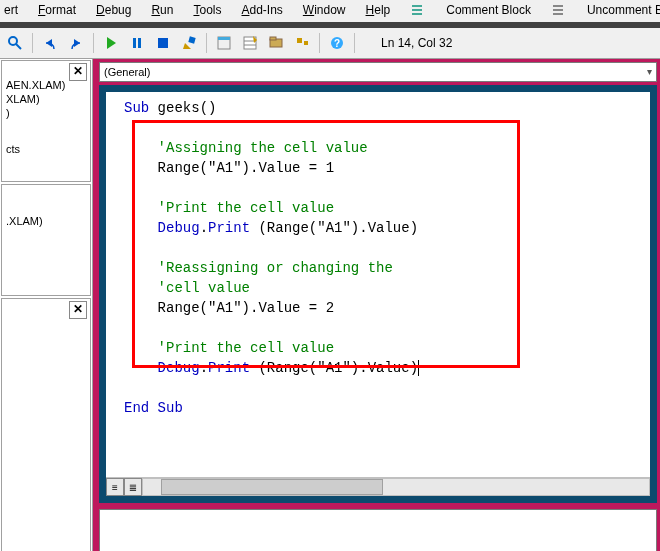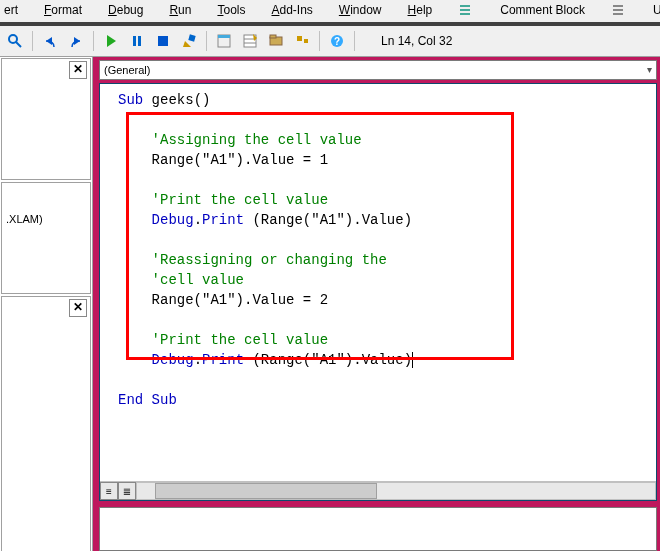--- a/index.html
+++ b/index.html
@@ -1,33 +1,33 @@
 <!DOCTYPE html>
 <html><head>
 <meta charset="utf-8">
 <style>
 html,body{margin:0;padding:0;font-family:"Segoe UI",Tahoma,Arial,sans-serif;font-size:12px;background:#f0f0f0;overflow:hidden;width:660px;height:551px}
-.menubar{display:flex;align-items:center;gap:26px;padding:2px 8px 4px 4px;background:#f0f0f0;white-space:nowrap;overflow:hidden;border-bottom:4px solid #404040}
+.menubar{display:flex;align-items:center;gap:20px;padding:2px 8px 4px 4px;background:#f0f0f0;white-space:nowrap;overflow:hidden;border-bottom:6px solid #404040}
 .menubar .menu-item{cursor:default}
 .menubar .menu-item u{text-decoration:underline}
 .menubar .icon{width:16px;height:16px;display:inline-block;vertical-align:middle}
 .toolbar{display:flex;align-items:center;gap:4px;padding:3px 4px;background:#f0f0f0;border-bottom:1px solid #a0a0a0;white-space:nowrap;overflow:hidden;height:24px}
 .toolbar .tbtn{width:22px;height:22px;display:flex;align-items:center;justify-content:center;cursor:default}
 .toolbar .sep{width:1px;height:20px;background:#c0c0c0;margin:0 2px}
 .toolbar .status{margin-left:20px;color:#000}
 .main{display:flex;height:calc(551px - 24px - 30px);}
 .leftpane{width:92px;background:#fff;border-right:1px solid #a0a0a0;position:relative;display:flex;flex-direction:column}
 .leftpane .panel{background:#fff;border:1px solid #a0a0a0;margin:1px;position:relative}
 .leftpane .closebox{position:absolute;right:3px;top:2px;font-weight:bold;width:16px;height:16px;border:1px solid #888;text-align:center;line-height:14px;cursor:default}
 .leftpane .panel-body{padding:16px 4px 4px 4px;font-size:11px;overflow:hidden}
 .leftpane .panel-body div{white-space:nowrap;margin:2px 0}
 .rightpane{flex:1;display:flex;flex-direction:column;background:#be185d}
 .dropdown{margin:3px 3px 0 6px;border:1px solid #7a7a7a;background:#fff;height:18px;line-height:18px;padding:0 4px;font-size:11px;position:relative}
 .dropdown::after{content:"▾";position:absolute;right:4px;top:0;font-size:10px;color:#555}
-.codewrap{flex:1;margin:3px 3px 0 6px;border:1px solid #0c4a6e;background:#fff;position:relative;overflow:hidden}
+.codewrap{flex:1;margin:3px 3px 0 6px;border:7px solid #0c4a6e;background:#fff;position:relative;overflow:hidden}
 .code{font-family:"Courier New",monospace;font-size:14px;line-height:20px;padding:6px 0 0 18px;color:#000;white-space:pre}
 .hl-box{position:absolute;border:3px solid #ff0000}
 .kw{color:#0000c0}
 .cm{color:#008000}
 .cursor{border-right:1px solid #000}
 .hscroll{position:absolute;bottom:0;left:0;right:0;height:18px;background:#f0f0f0;border-top:1px solid #c0c0c0;display:flex;align-items:center}
 .hscroll .btn{width:16px;height:16px;border:1px solid #888;background:#e8e8e8;font-size:10px;display:flex;align-items:center;justify-content:center}
 .hscroll .track{flex:1;height:16px;background:#e8e8e8;border:1px solid #c0c0c0;position:relative}
 .hscroll .thumb{position:absolute;left:18px;top:0;width:220px;height:14px;background:#cdcdcd;border:1px solid #a0a0a0}
 .immwrap{margin:6px 3px 3px 6px}
@@ -142,20 +142,27 @@
       </svg>
     </div>
   <div class="sep"></div>
   <span class="status">Ln 14, Col 32</span>
 </div>
 
 <div class="main">
   <div class="leftpane">
     <div class="panel" style="height:120px">
       <div class="closebox">✕</div>
+      <div class="panel-body">
+        <div>AEN.XLAM)</div>
+        <div>XLAM)</div>
+        <div>)</div>
+        <div style="height:20px"></div>
+        <div>cts</div>
+      </div>
     </div>
     <div class="panel" style="height:110px">
       <div class="panel-body">
         <div style="height:10px"></div>
         <div>.XLAM)</div>
       </div>
     </div>
     <div class="panel" style="flex:1">
       <div class="closebox">✕</div>
       <div class="panel-body"></div>

